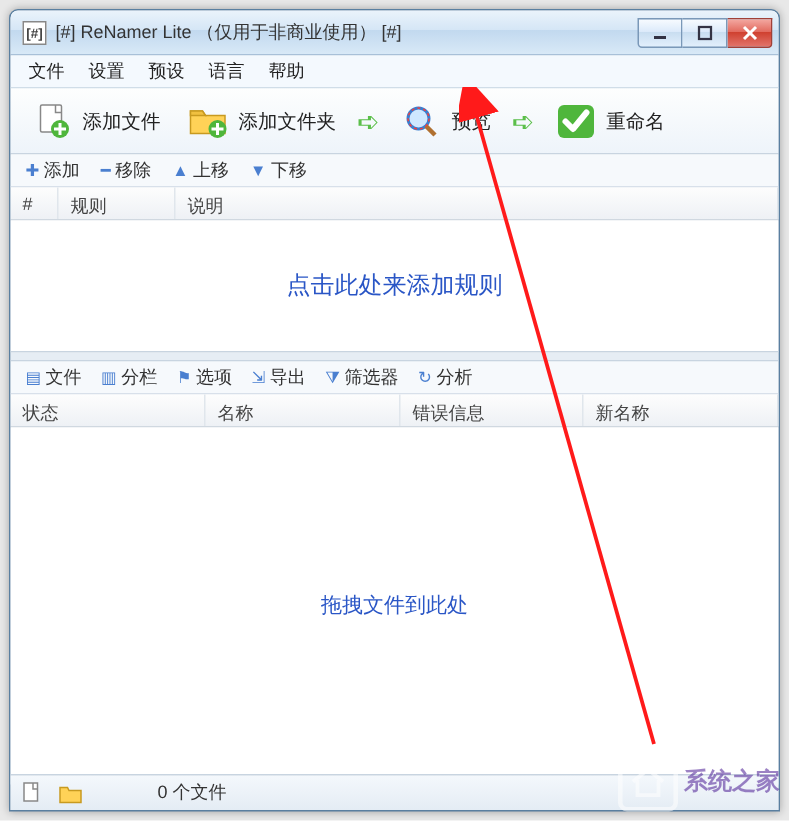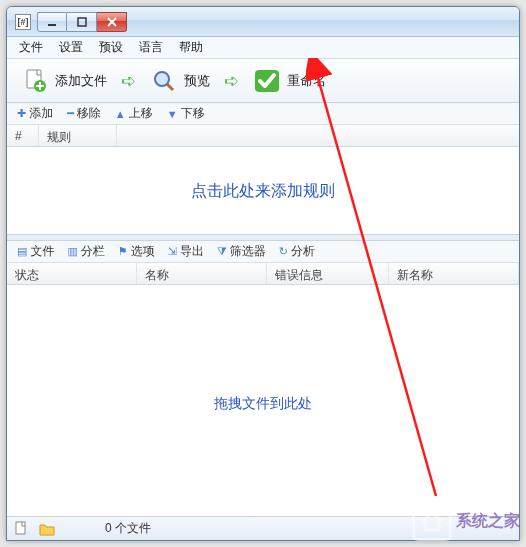--- a/index.html
+++ b/index.html
@@ -74,20 +74,21 @@
 .watermark .wm-ico { width:40px; height:40px; border:3px solid #fff; border-radius:6px; display:flex; align-items:center; justify-content:center; }
 .watermark .wm-txt { font-size:16px; font-weight:bold; }
 </style>
 </head>
 <body>
 
 <div class="window">
 
   <div class="titlebar">
     <span class="title-icon">[#]</span>
+    <span class="title-text">[#] ReNamer Lite （仅用于非商业使用） [#]</span>
     <div class="winbtns">
       <div class="winbtn">
         <svg viewBox="0 0 12 12">
             <line x1="2" y1="9" x2="10" y2="9" stroke="#334" stroke-width="2"></line>
           </svg>
       </div>
       <div class="winbtn">
         <svg viewBox="0 0 12 12">
             <rect x="2" y="2" width="8" height="8" fill="none" stroke="#334" stroke-width="1.5"></rect>
           </svg>
@@ -115,20 +116,32 @@
         <svg width="26" height="26" viewBox="0 0 26 26">
             <rect x="5" y="2" width="14" height="18" rx="1" fill="#fff" stroke="#888"></rect>
             <path d="M15 2v5h4" fill="none" stroke="#888"></path>
             <circle cx="18" cy="18" r="6" fill="#4fb63c"></circle>
             <line x1="18" y1="14" x2="18" y2="22" stroke="#fff" stroke-width="2"></line>
             <line x1="14" y1="18" x2="22" y2="18" stroke="#fff" stroke-width="2"></line>
           </svg>
       </span>
       <span class="lbl">添加文件</span>
     </div>
+    <div class="tbtn">
+      <span class="ico">
+        <svg width="28" height="26" viewBox="0 0 28 26">
+            <path d="M2 6h8l2 3h13v12H2z" fill="#ffd257" stroke="#c89a20"></path>
+            <path d="M2 6h8l2 3H2z" fill="#f0c040" stroke="#c89a20"></path>
+            <circle cx="20" cy="18" r="6" fill="#4fb63c"></circle>
+            <line x1="20" y1="14" x2="20" y2="22" stroke="#fff" stroke-width="2"></line>
+            <line x1="16" y1="18" x2="24" y2="18" stroke="#fff" stroke-width="2"></line>
+          </svg>
+      </span>
+      <span class="lbl">添加文件夹</span>
+    </div>
     <span class="arrow-sep">➪</span>
     <div class="tbtn">
       <span class="ico">
         <svg width="26" height="26" viewBox="0 0 26 26">
             <circle cx="11" cy="11" r="7" fill="#cfe8ff" stroke="#3a7fd0" stroke-width="2"></circle>
             <line x1="16" y1="16" x2="22" y2="22" stroke="#b07030" stroke-width="3"></line>
             <circle cx="11" cy="11" r="7" fill="none" stroke="#f04040" stroke-width="1" stroke-dasharray="2 2"></circle>
           </svg>
       </span>
       <span class="lbl">预览</span>
@@ -160,20 +173,21 @@
       </div>
     <div class="smallbtn">
         <span class="si">▼</span>
         <span>下移</span>
       </div>
   </div>
 
   <div class="rules-header">
     <div class="col col-num">#</div>
     <div class="col col-rule">规则</div>
+    <div class="col col-desc">说明</div>
   </div>
 
   <div class="rules-area">
     <div class="rules-hint">点击此处来添加规则</div>
   </div>
 
   <div class="splitter"></div>
 
   <div class="filesbar">
     <div class="smallbtn">

